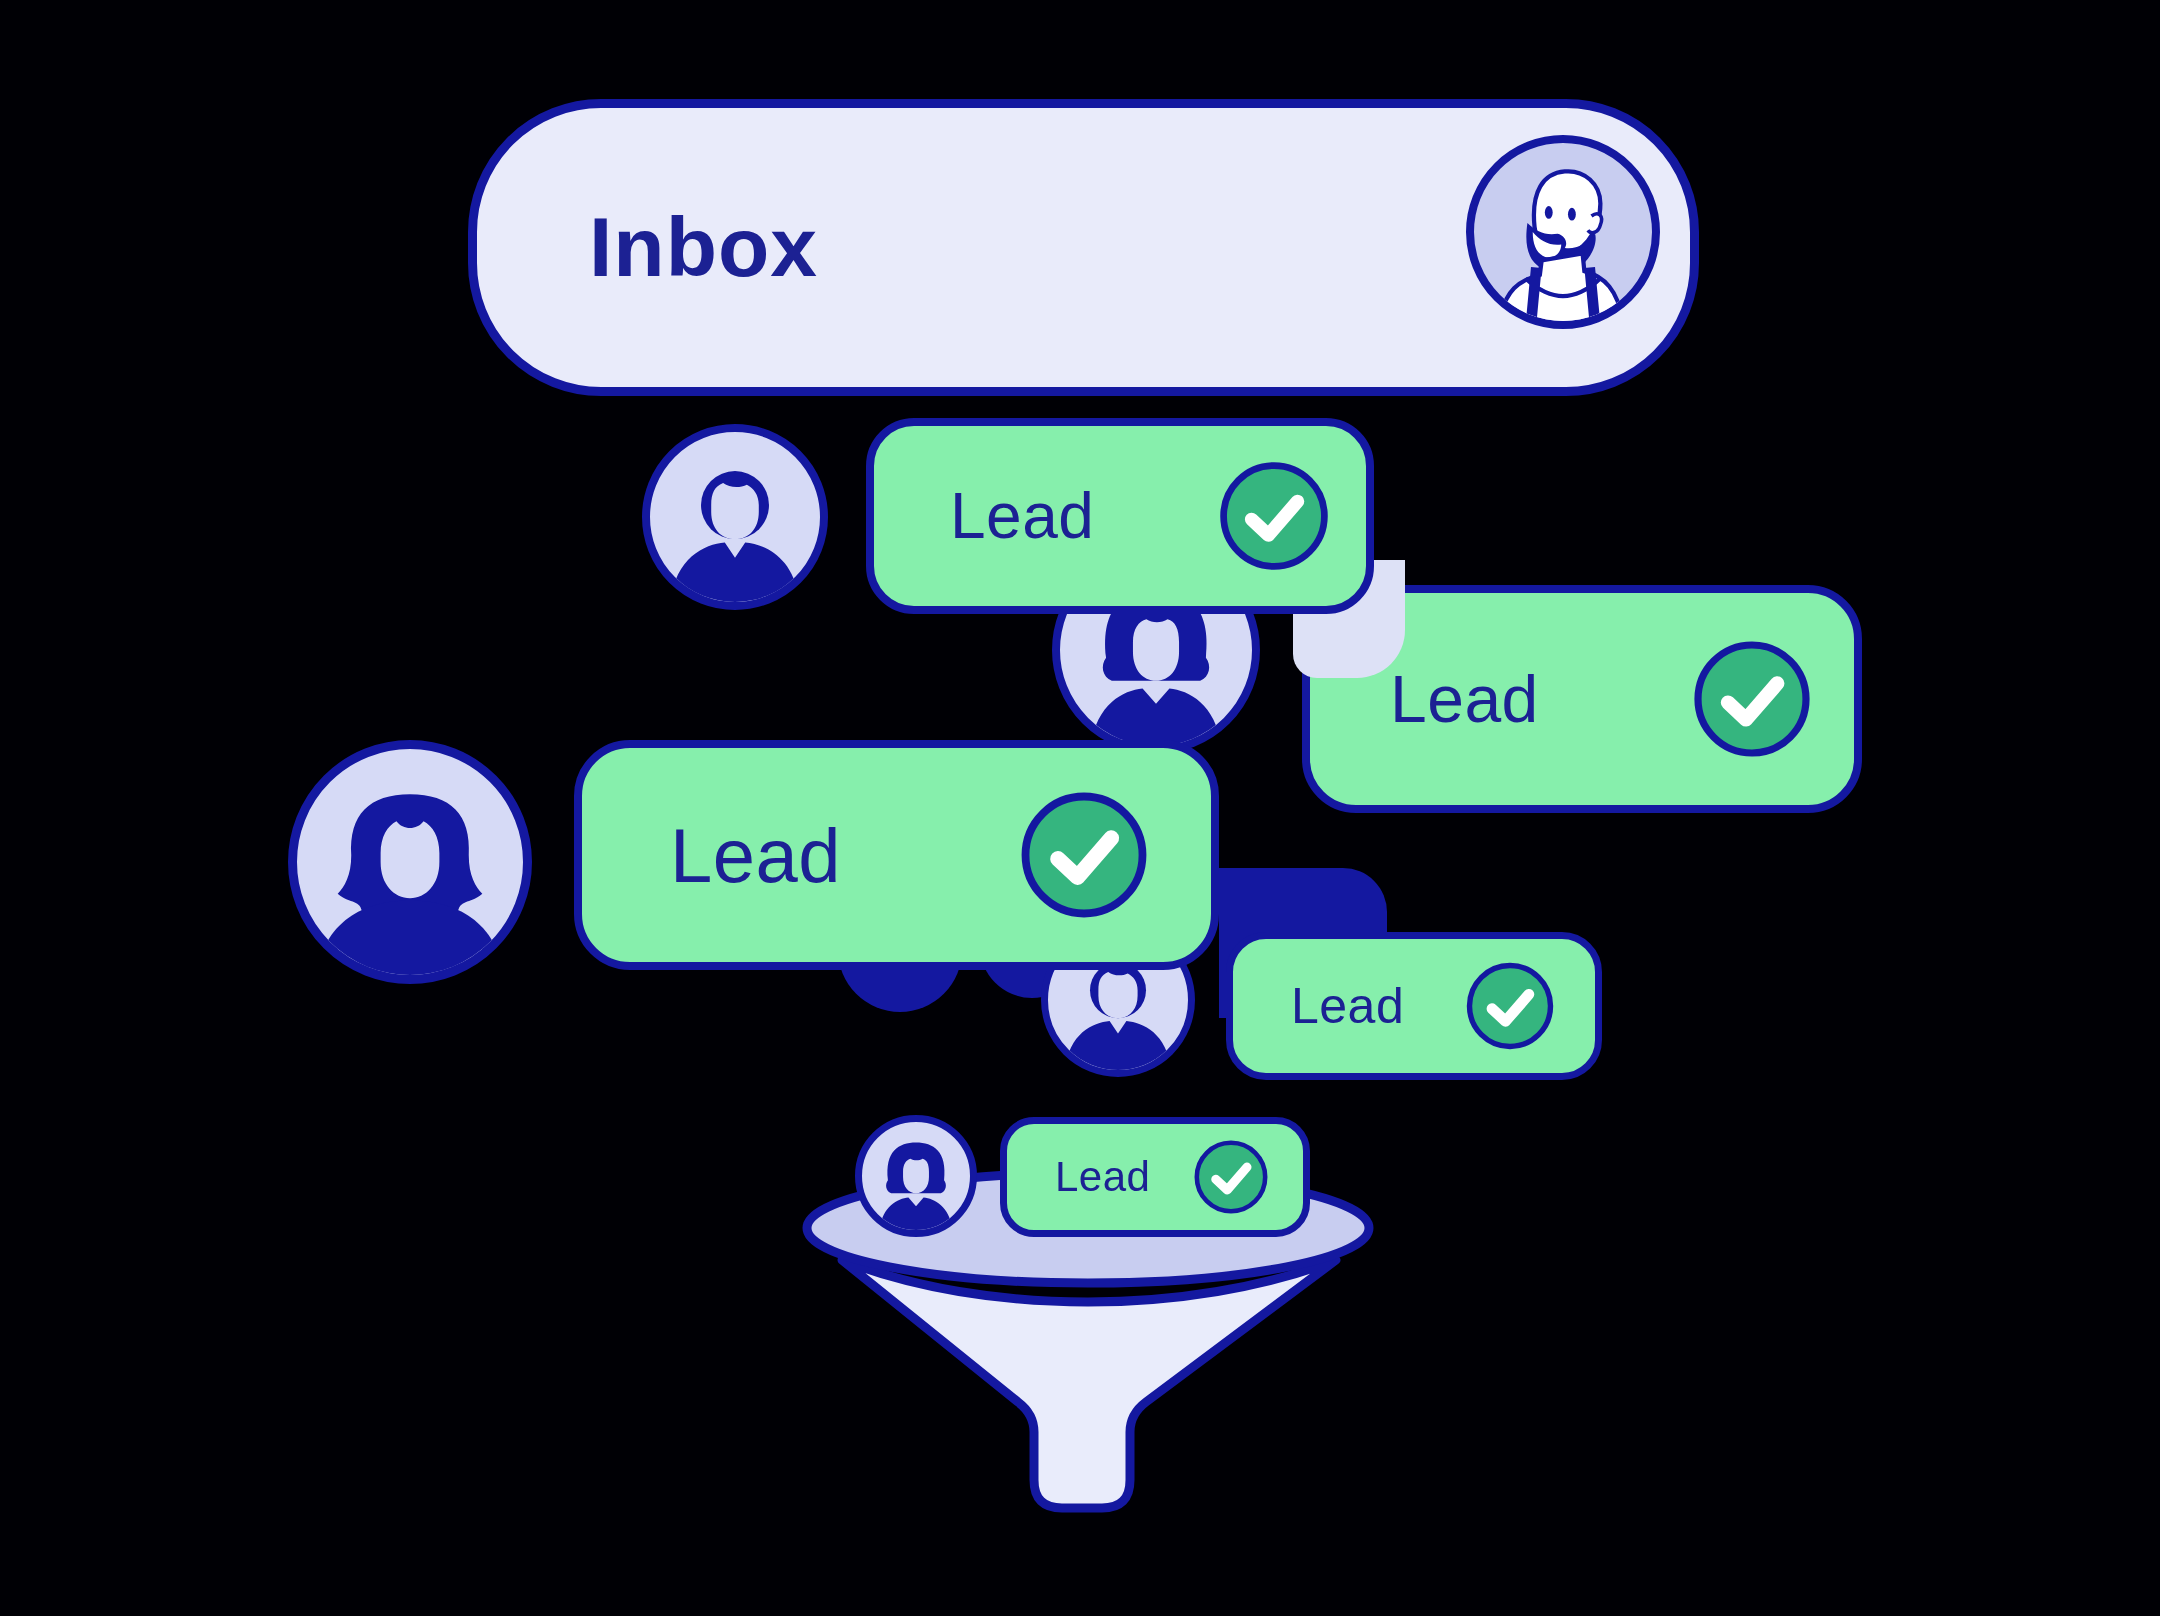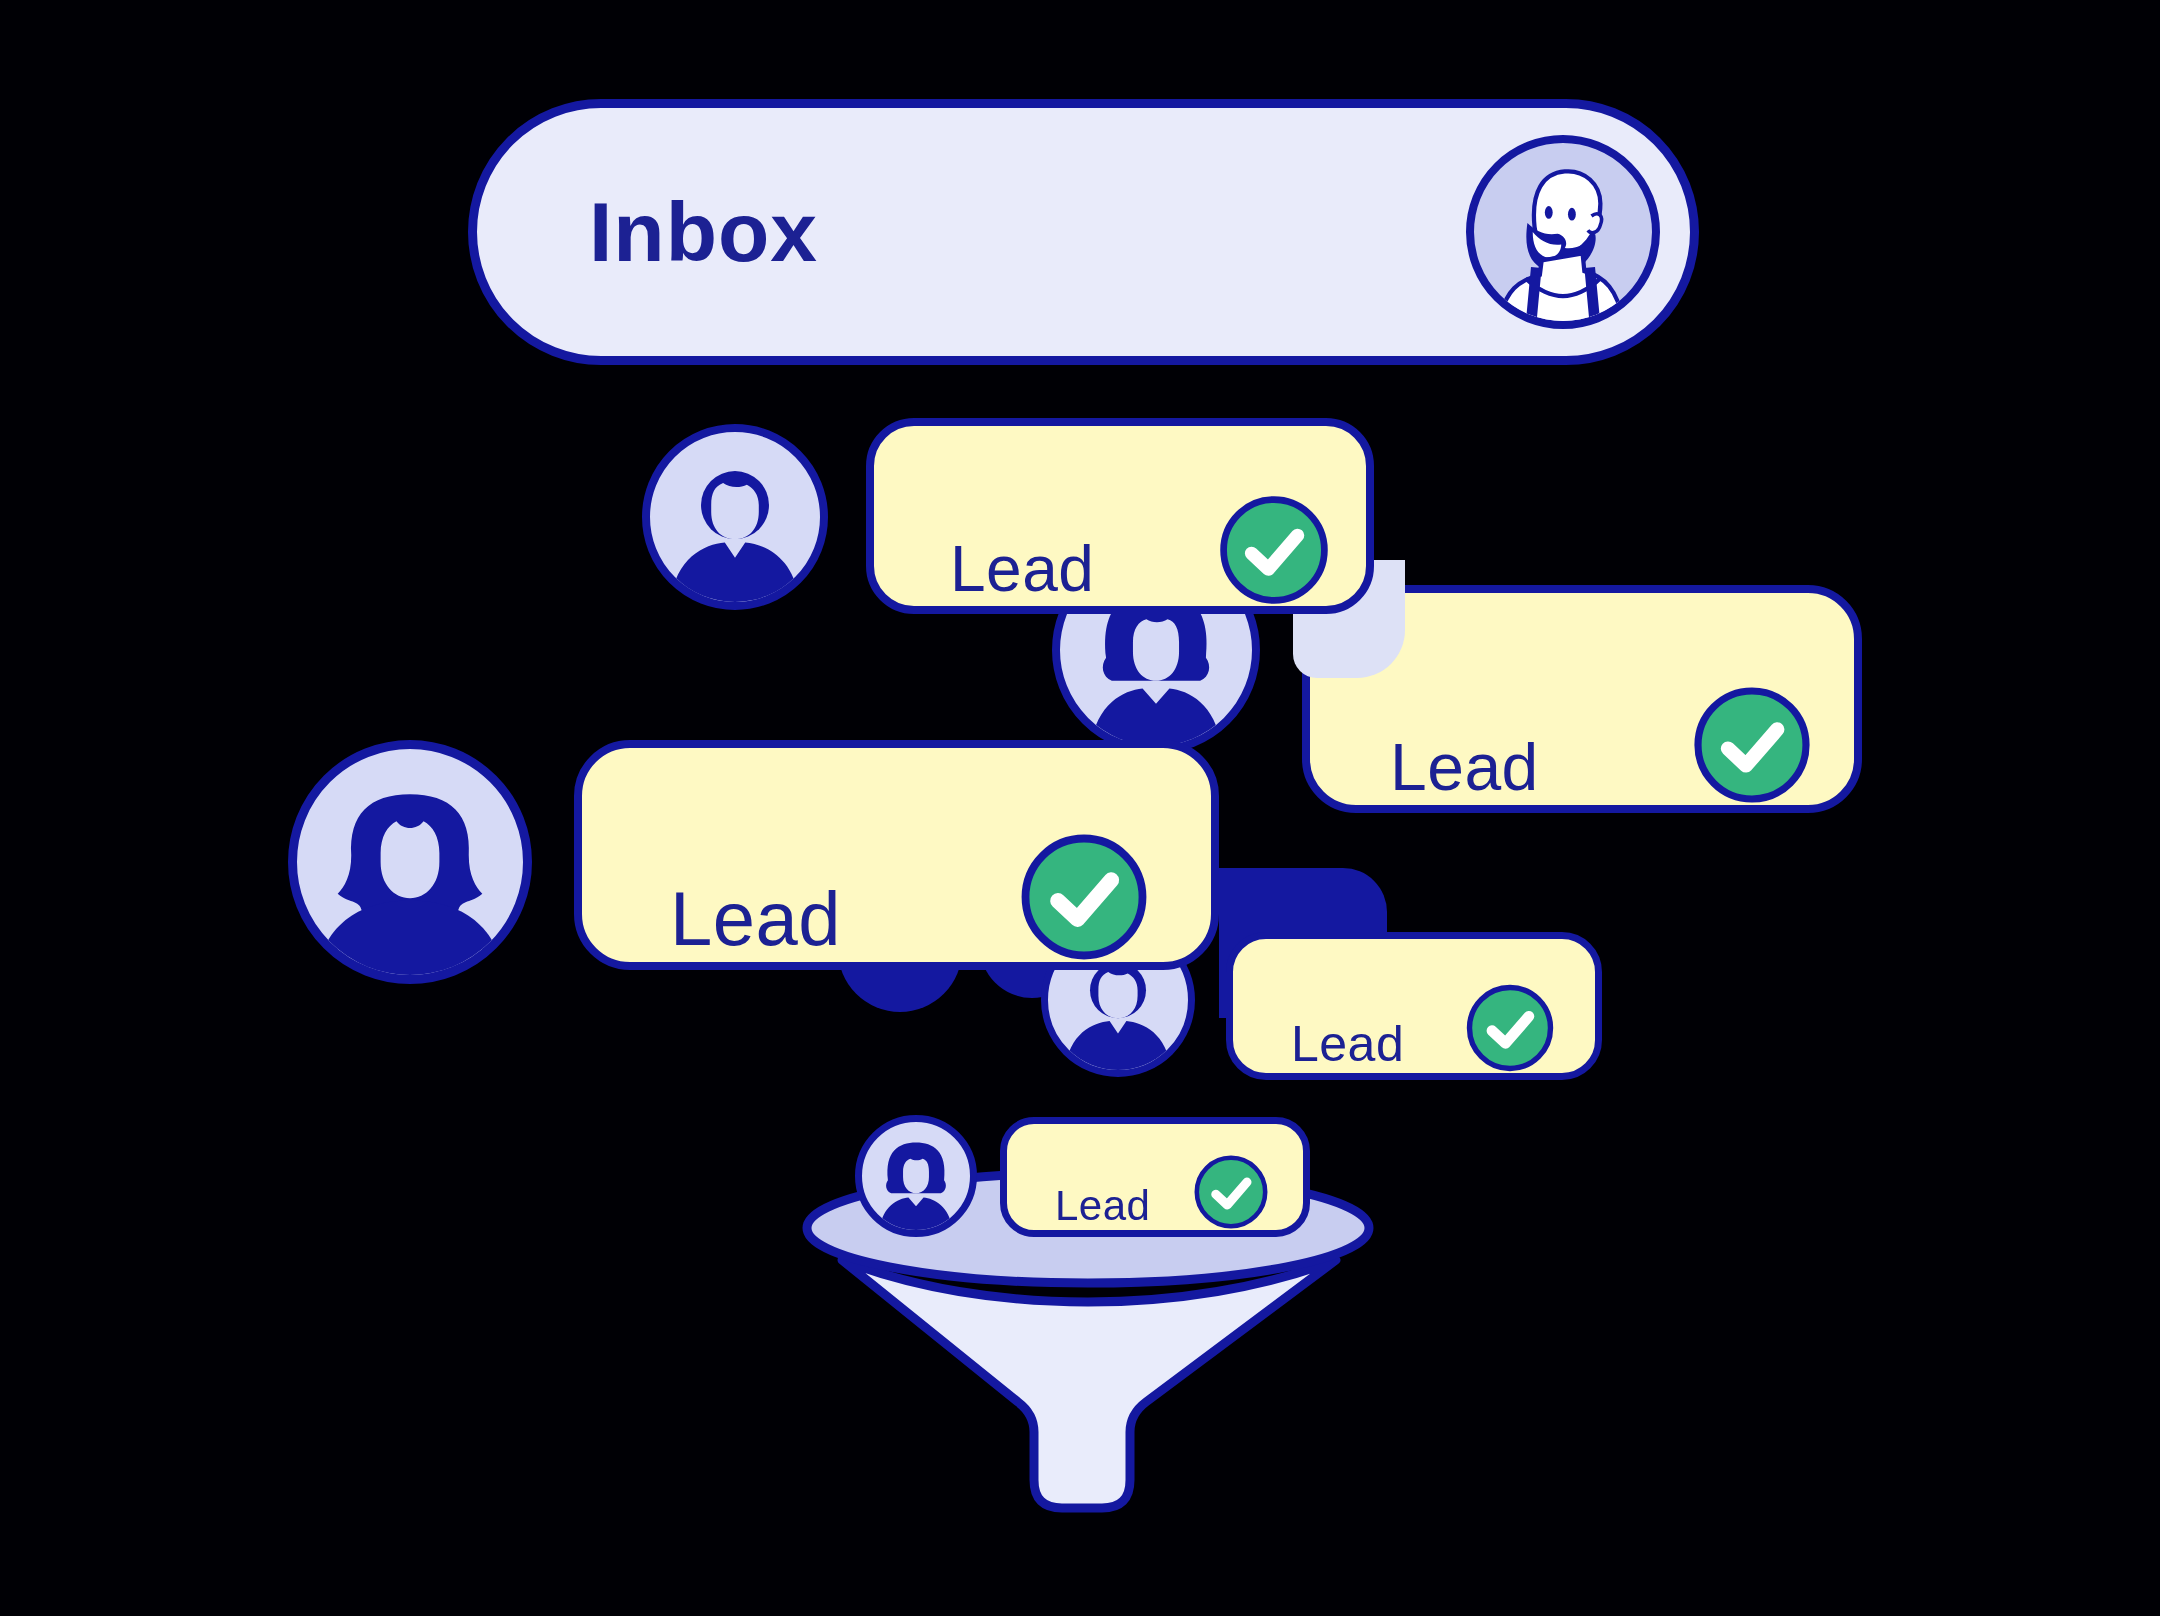--- a/index.html
+++ b/index.html
@@ -6,42 +6,42 @@
     --navy:#1418a0; --text-navy:#1c2193; --green:#35b57f;
     --lav-light:#e9ebfa; --lav-mid:#d6daf6; --funnel-rim:#c8cdf0;
     --funnel-body:#e9ecfb; --ghost:#dde1f6; --bg:#000005; --white:#ffffff;
   }
   *{margin:0;padding:0;box-sizing:border-box;}
   html,body{background:var(--bg);}
   .stage{position:relative;width:2160px;height:1616px;background:var(--bg);
          overflow:hidden;font-family:"Liberation Sans",sans-serif;}
 
   
-  .inbox-pill{position:absolute;left:468px;top:99px;width:1231px;height:266px;
+  .inbox-pill{position:absolute;left:468px;top:99px;width:1231px;height:297px;
     background:var(--lav-light);border:9px solid var(--navy);border-radius:133px;
     display:flex;align-items:center;z-index:5;}
   .inbox-title{font-size:84px;font-weight:700;color:var(--text-navy);
     margin-left:112px;letter-spacing:1px;}
   .inbox-avatar{position:absolute;right:30px;top:27px;width:194px;height:194px;}
 
   
   .avatar{position:absolute;border-radius:50%;overflow:hidden;
     background:var(--lav-mid);border:8px solid var(--navy);}
   .avatar svg{position:absolute;inset:0;width:100%;height:100%;display:block;}
   .f-navy{fill:var(--navy);} .f-lav{fill:var(--lav-mid);} .f-white{fill:#fff;}
 
   .avatar-a{left:642px;top:424px;width:186px;height:186px;z-index:2;}
   .avatar-b{left:1052px;top:546px;width:208px;height:208px;z-index:2;}
   .avatar-c{left:288px;top:740px;width:244px;height:244px;z-index:2;border-width:9px;}
   .avatar-d{left:1041px;top:923px;width:154px;height:154px;z-index:2;border-width:7px;}
   .avatar-e{left:855px;top:1115px;width:122px;height:122px;z-index:3;border-width:7px;}
 
   
-  .card{position:absolute;background:#fef9c3;border:8px solid var(--navy);
-    display:flex;align-items:flex-end;justify-content:space-between;}
+  .card{position:absolute;background:#86efac;border:8px solid var(--navy);
+    display:flex;align-items:center;justify-content:space-between;}
   .card-label{font-weight:500;color:var(--text-navy);letter-spacing:0.5px;}
   .check{display:block;flex:0 0 auto;}
   .check svg{display:block;width:100%;height:100%;}
 
   .card-1{left:866px;top:418px;width:508px;height:196px;border-radius:48px;
     padding:0 36px 0 76px;z-index:6;}
   .card-1 .card-label{font-size:64px;}
   .card-1 .check{width:112px;height:112px;}
 
   .card-2{left:1302px;top:585px;width:560px;height:228px;border-radius:54px;

